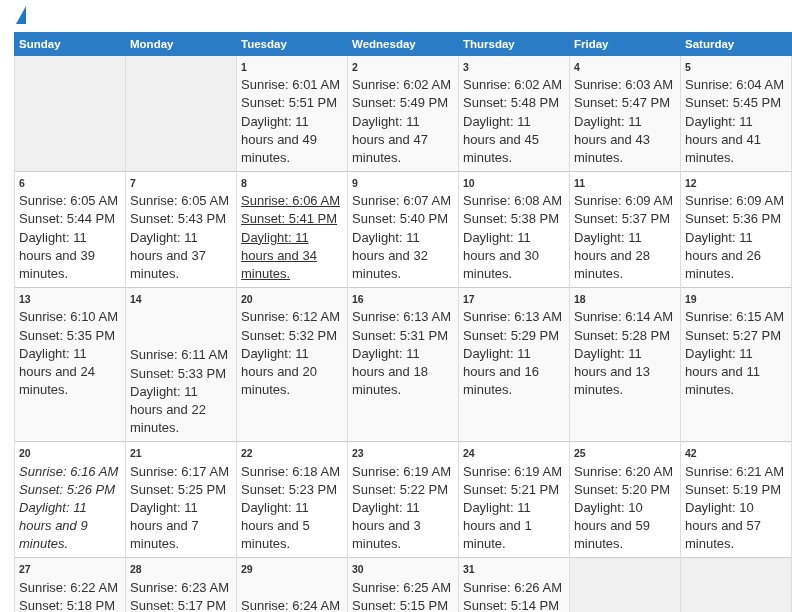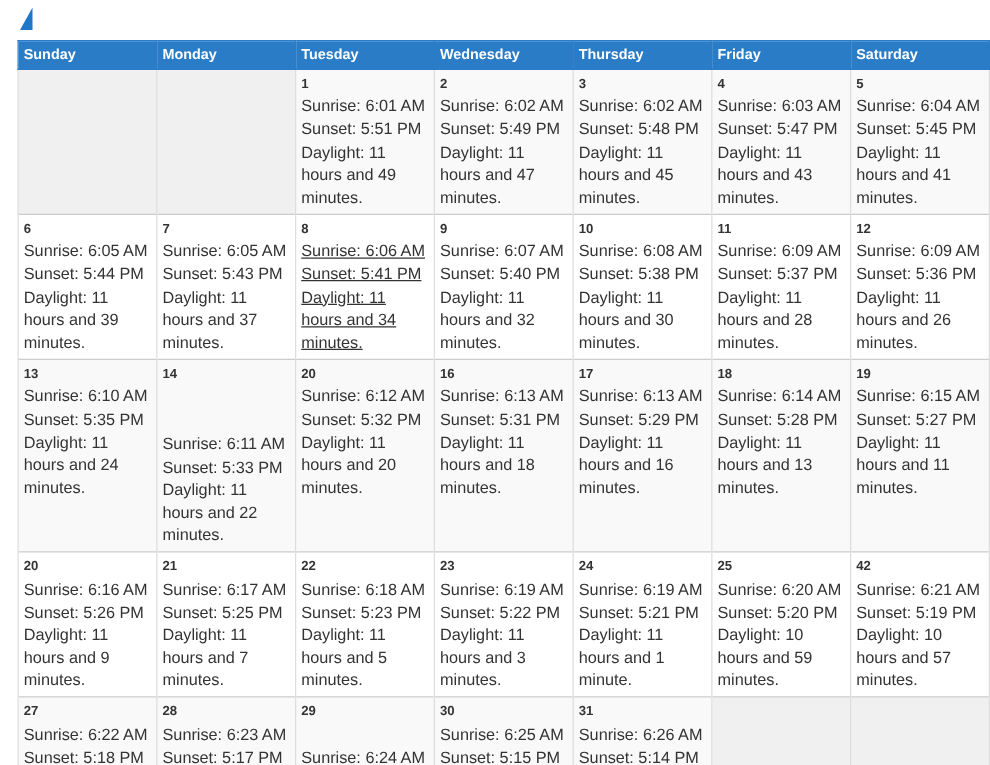--- a/index.html
+++ b/index.html
@@ -271,21 +271,21 @@
             <td>
               <span class="day-num">19</span>
               <div class="day-info" style="white-space: pre-line;">Sunrise: 6:15 AM
 Sunset: 5:27 PM
 Daylight: 11 hours and 11 minutes.</div>
             </td>
           </tr>
           <tr>
             <td>
               <span class="day-num">20</span>
-              <div class="day-info" style="white-space: pre-line;">Sunrise: 6:16 AM
+              <div class="day-info" style="white-space: pre-line; font-style: italic;">Sunrise: 6:16 AM
 Sunset: 5:26 PM
 Daylight: 11 hours and 9 minutes.</div>
             </td>
             <td>
               <span class="day-num">21</span>
               <div class="day-info" style="white-space: pre-line;">Sunrise: 6:17 AM
 Sunset: 5:25 PM
 Daylight: 11 hours and 7 minutes.</div>
             </td>
             <td>

